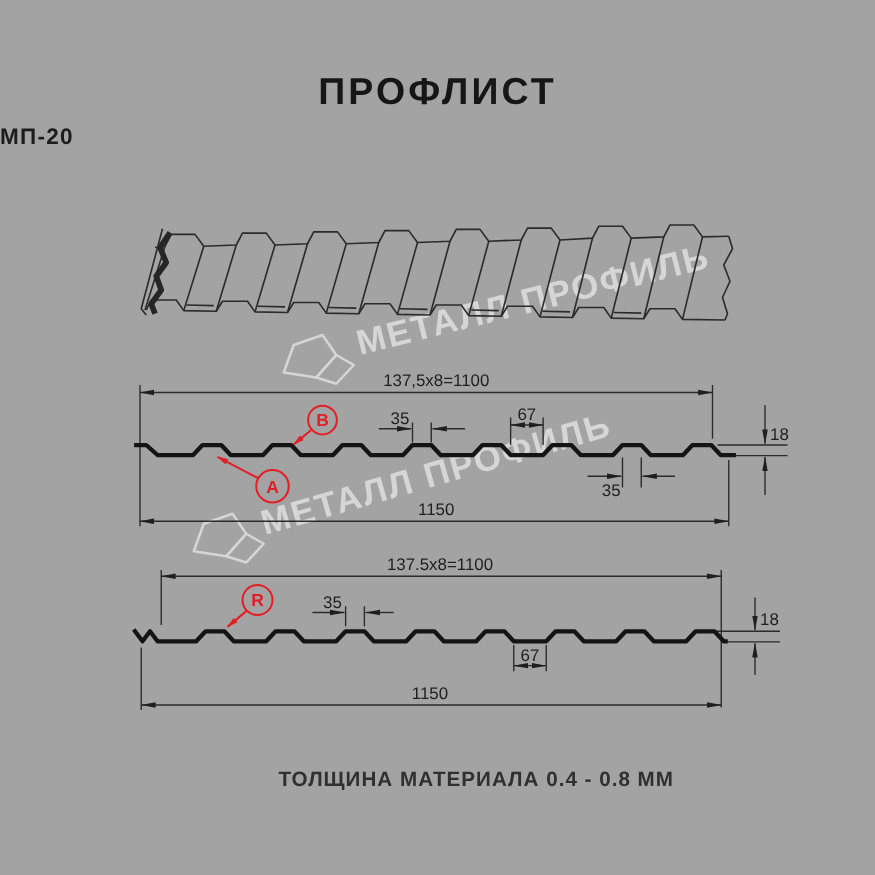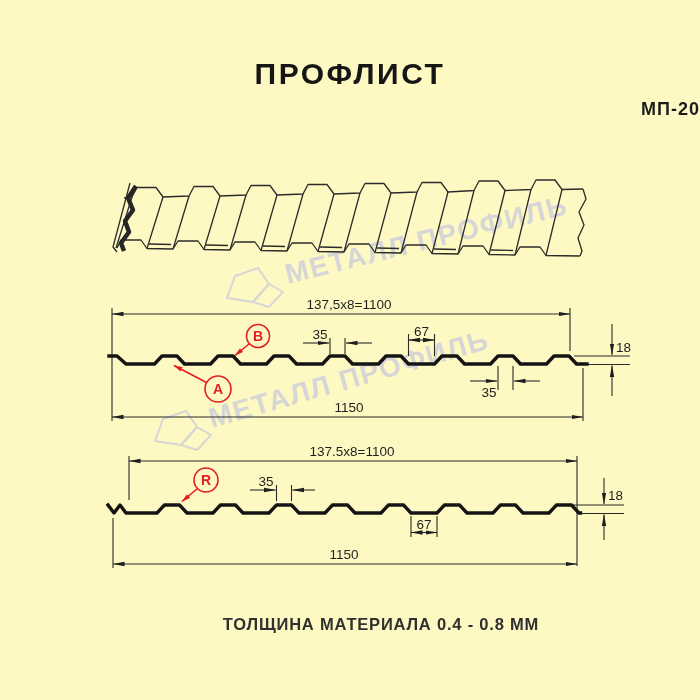--- a/index.html
+++ b/index.html
@@ -1,20 +1,20 @@
 <!DOCTYPE html>
 <html><head>
 <meta charset="utf-8">
 <style>
   html,body{margin:0;padding:0;background:#ffffff;}
-  .stage{position:relative;width:700px;height:700px;background:#fef9c3;overflow:hidden;
+  .stage{position:relative;width:700px;height:700px;background:#a3a3a3;overflow:hidden;
          font-family:"Liberation Sans",sans-serif;}
   .title{position:absolute;top:57px;left:0;width:700px;text-align:center;
          font-size:30px;font-weight:700;letter-spacing:2.5px;color:#161616;}
-  .subtitle{position:absolute;top:99px;left:0;width:700px;text-align:right;
+  .subtitle{position:absolute;top:99px;left:0;width:700px;text-align:left;
          font-size:18px;font-weight:700;letter-spacing:1px;color:#1c1c1c;}
   .footer{position:absolute;top:615px;left:0;width:700px;text-align:center;
          font-size:16.5px;font-weight:700;letter-spacing:0.8px;color:#303030;padding-left:31px;}
   svg.drawing{position:absolute;left:0;top:0;}
   svg text{font-family:"Liberation Sans",sans-serif;}
   .dimtxt{font-size:13.5px;fill:#1f1f1f;}
   .lbl{font-size:14px;font-weight:700;fill:#e31e24;}
   .wmtxt{font-size:28px;font-weight:700;fill:#d6d6d6;letter-spacing:1.5px;}
   .thin{stroke:#2b2b2b;stroke-width:1.1;fill:none;}
   .prof{stroke:#141414;stroke-width:3.4;fill:none;stroke-linejoin:round;stroke-linecap:square;}

